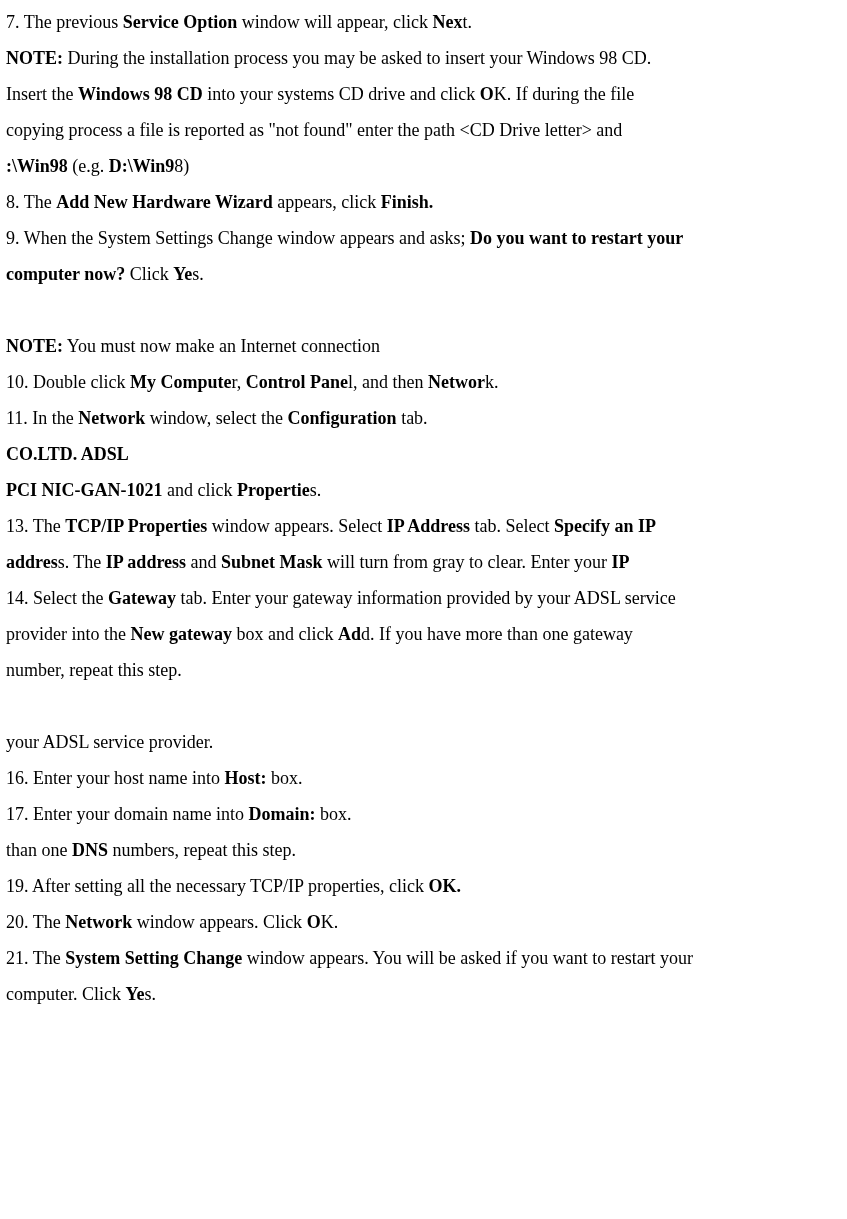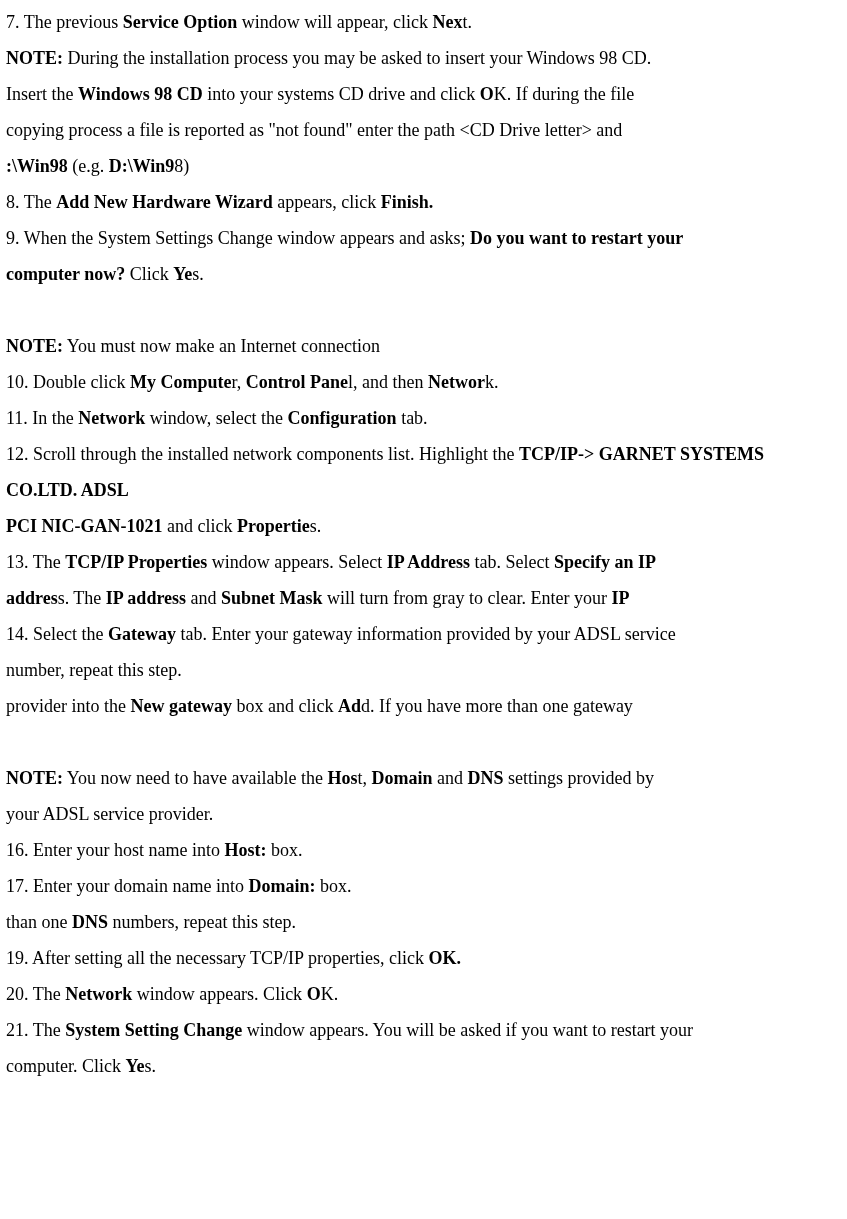--- a/index.html
+++ b/index.html
@@ -41,41 +41,39 @@
 <p><span class="b">computer now?</span><span> Click </span><span class="b">Ye</span><span>s.</span></p>
 
 <p><span>&nbsp;</span></p>
 
 <p><span class="b">NOTE:</span><span> You must now make an Internet connection</span></p>
 
 <p><span>10. Double click </span><span class="b">My Compute</span><span>r, </span><span class="b">Control Pane</span><span>l, and then </span><span class="b">Networ</span><span>k.</span></p>
 
 <p><span>11. In the </span><span class="b">Network</span><span> window, select the </span><span class="b">Configuration</span><span> tab.</span></p>
 
-<p><span>12. Scroll through the installed network components list. Highlight the </span><span class="b">TCP/IP-&gt; GARNET SYSTEMS</span></p>
 
 <p><span class="b">CO.LTD. ADSL</span></p>
 
 <p><span class="b">PCI NIC-GAN-1021</span><span> and click </span><span class="b">Propertie</span><span>s.</span></p>
 
 <p><span>13. The </span><span class="b">TCP/IP Properties</span><span> window appears. Select </span><span class="b">IP Address</span><span> tab. Select </span><span class="b">Specify an IP</span></p>
 
 <p><span class="b">addres</span><span>s. The </span><span class="b">IP address</span><span> and </span><span class="b">Subnet Mask</span><span> will turn from gray to clear. Enter your </span><span class="b">IP</span></p>
 
 
 <p><span>14. Select the </span><span class="b">Gateway</span><span> tab. Enter your gateway information provided by your ADSL service</span></p>
 
+<p><span>provider into the </span><span class="b">New gateway</span><span> box and click </span><span class="b">Ad</span><span>d. If you have more than one gateway</span></p>
+
 <p><span>number, repeat this step.</span></p>
-
-<p><span>provider into the </span><span class="b">New gateway</span><span> box and click </span><span class="b">Ad</span><span>d. If you have more than one gateway</span></p>
 
 
 <p><span>&nbsp;</span></p>
 
-<p><span class="b">NOTE:</span><span> You now need to have available the </span><span class="b">Hos</span><span>t, </span><span class="b">Domain</span><span> and </span><span class="b">DNS</span><span> settings provided by</span></p>
 
 <p><span>your ADSL service provider.</span></p>
 
 <p><span>16. Enter your host name into </span><span class="b">Host:</span><span> box.</span></p>
 
 <p><span>17. Enter your domain name into </span><span class="b">Domain:</span><span> box.</span></p>
 
 
 <p><span>than one </span><span class="b">DNS</span><span> numbers, repeat this step.</span></p>
 

